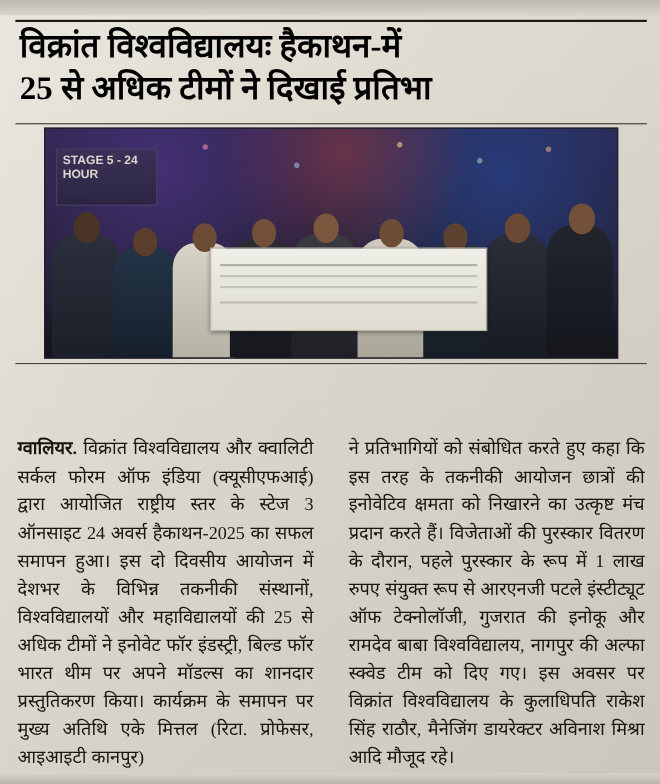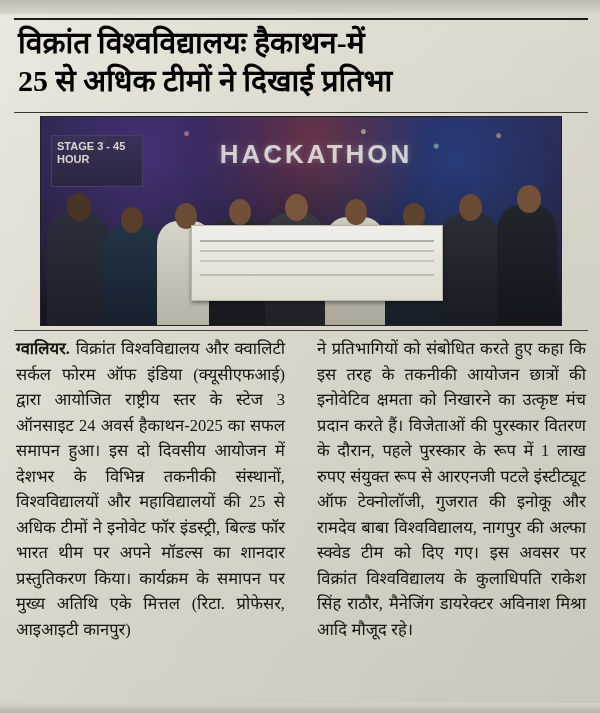--- a/index.html
+++ b/index.html
@@ -150,20 +150,21 @@
   }
 
   .columns {
     position: absolute;
     left: 16px;
     right: 14px;
     top: 336px;
     bottom: 12px;
     display: flex;
     gap: 32px;
+    align-items: flex-end;
   }
   .col {
     flex: 1 1 0;
     font-family: "Liberation Serif", serif;
     font-size: 16.5px;
     line-height: 25.5px;
     color: #17150f;
     text-align: justify;
     text-justify: inter-word;
     word-spacing: 0.5px;
@@ -185,22 +186,21 @@
   <div class="headline">
     <span class="l1">विक्रांत विश्वविद्यालयः हैकाथन-में</span>
     <span class="l2">25 से अधिक टीमों ने दिखाई प्रतिभा</span>
   </div>
 
   <div class="rule rule-under-head"></div>
 
   <div class="photo">
     <div class="bgwall"></div>
     <div class="confetti"></div>
-    <div class="stage-banner">STAGE 3 - 45 HOUR</div>
-    <div class="hack-text">HACKATHON</div>
+    <div class="stage-banner">STAGE 5 - 24 HOUR</div>
     <div class="floor"></div>
 
     <div class="person" style="left:6px; width:62px; height:112px; background:linear-gradient(180deg,#2b2f3c 0%,#1c1f29 100%);"></div>
     <div class="head" style="left:26px; bottom:104px; width:24px; height:28px; background:#4a3426;"></div>
 
     <div class="person" style="left:62px; width:58px; height:100px; background:linear-gradient(180deg,#233447 0%,#16202c 100%);"></div>
     <div class="head" style="left:80px; bottom:92px; width:22px; height:26px; background:#5a3e2b;"></div>
 
     <div class="person" style="left:116px; width:56px; height:104px; background:linear-gradient(180deg,#d8d4c8 0%,#b6b2a6 100%);"></div>
     <div class="head" style="left:134px; bottom:96px; width:22px; height:26px; background:#6b4b35;"></div>

